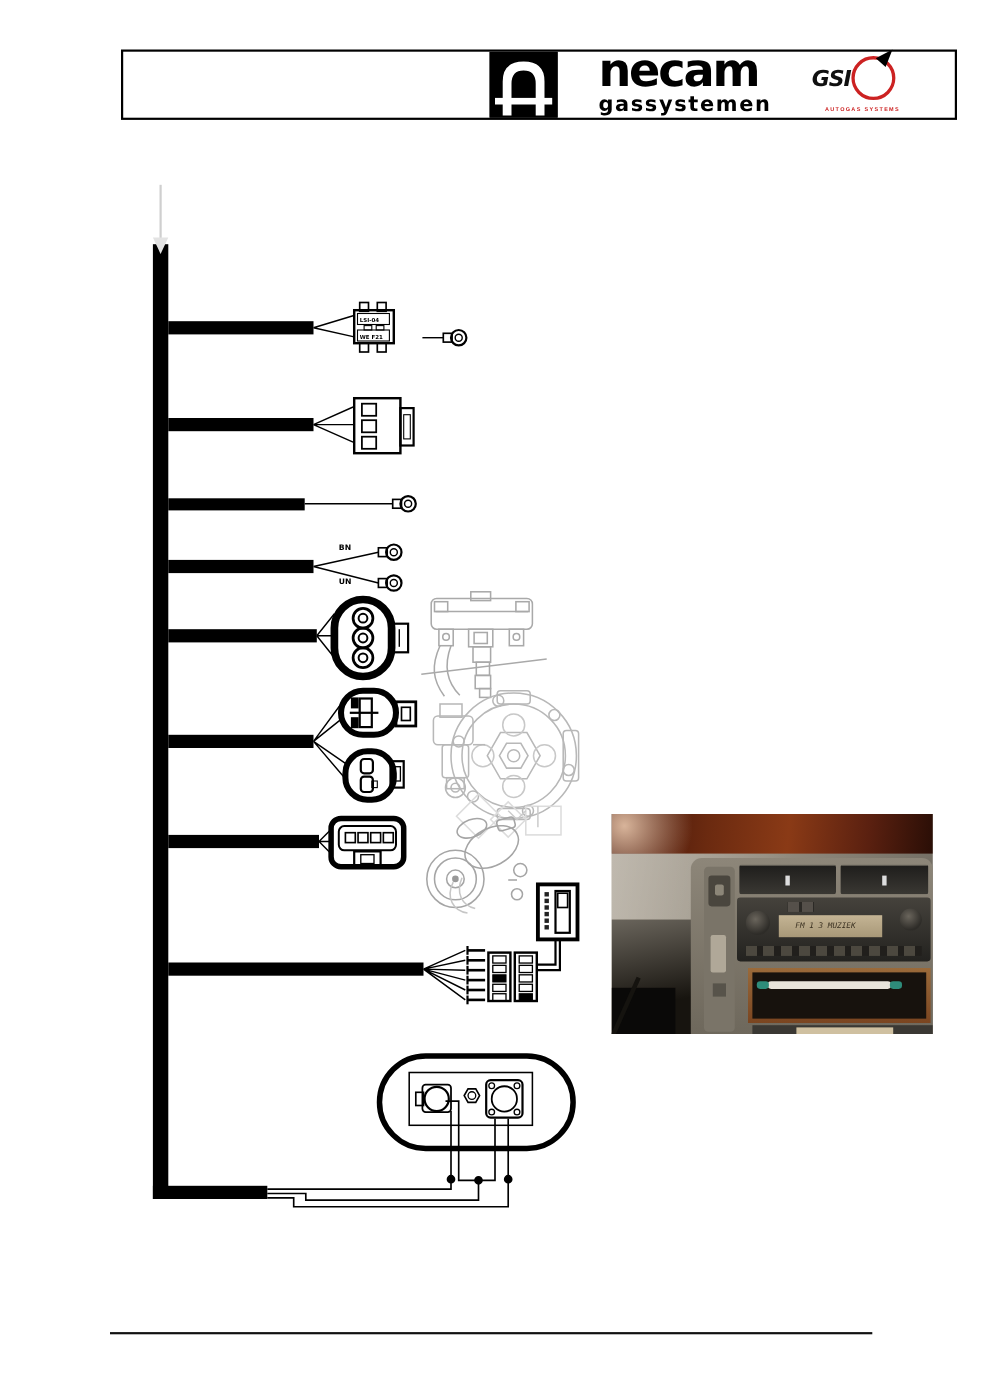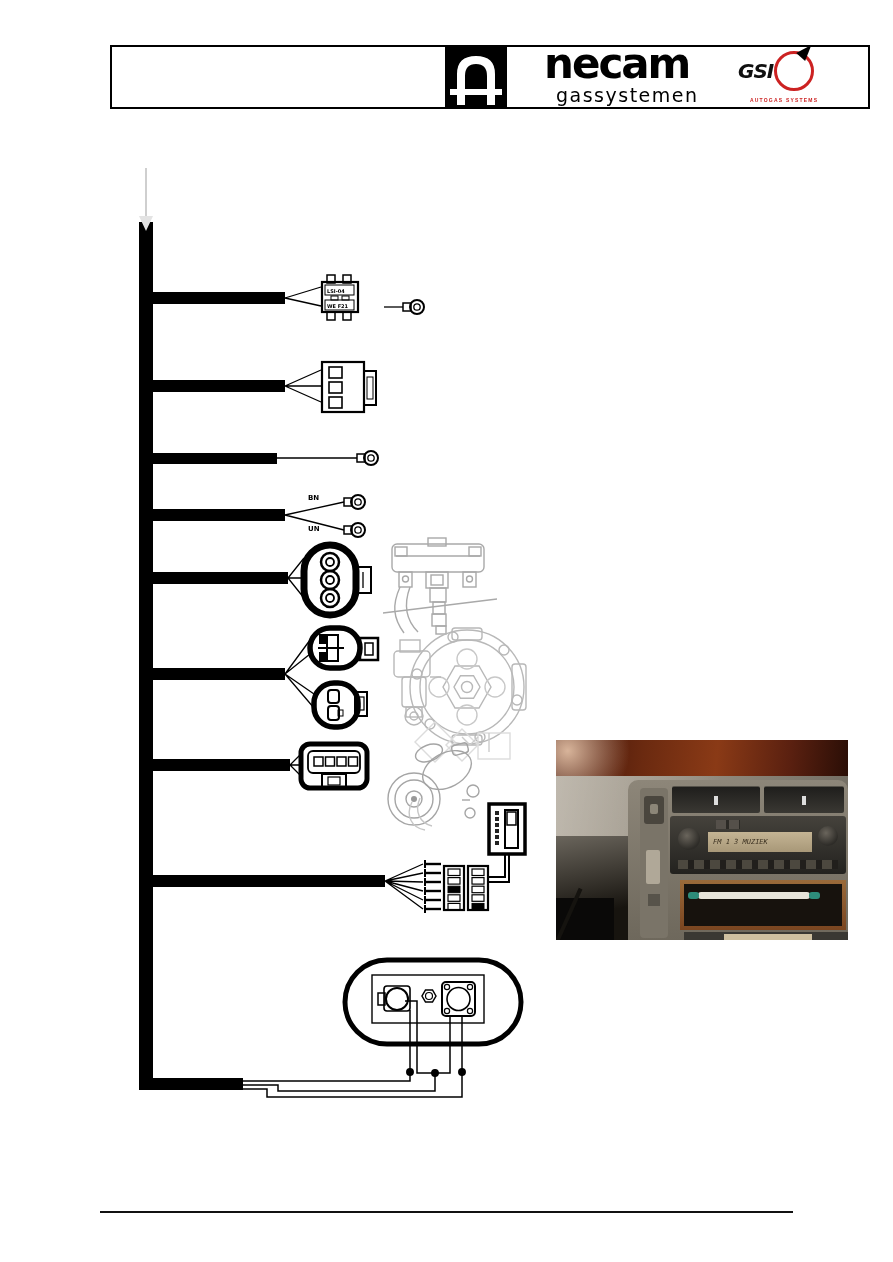--- a/index.html
+++ b/index.html
@@ -4,22 +4,22 @@
 <style>
   html,body{margin:0;padding:0;background:#fff;}
   #page{position:relative;width:893px;height:1262px;background:#fff;
         font-family:"Liberation Sans",sans-serif;overflow:hidden;}
   
   .header-box{position:absolute;left:110px;top:45px;width:720px;height:60px;
               border:2px solid #000;background:#fff;padding-left:36px;}
   .arch-logo{position:absolute;left:333px;top:0;width:62px;height:60px;background:#000;}
   .brand{position:absolute;left:432px;top:-4px;font-family:"DejaVu Sans",sans-serif;
          font-weight:bold;font-size:42px;letter-spacing:-2px;color:#000;line-height:1;}
-  .brand-sub{position:absolute;left:444px;top:37px;font-family:"DejaVu Sans",sans-serif;
-         font-size:19px;letter-spacing:1.5px;color:#000;}
+  .brand-sub{position:absolute;left:432px;top:37px;font-family:"DejaVu Sans",sans-serif;
+         font-size:19px;letter-spacing:1.5px;color:#000;font-weight:bold;}
   .gsi{position:absolute;left:626px;top:4px;width:94px;height:54px;}
   .gsi-ring{position:absolute;left:36px;top:0px;width:34px;height:34px;border:3px solid #cc2222;border-radius:50%;}
   .gsi-text{position:absolute;left:0;top:8px;font-family:"DejaVu Sans",sans-serif;font-weight:bold;
             font-style:italic;font-size:20px;color:#101010;letter-spacing:-1px;}
   .gsi-star{position:absolute;left:62px;top:-8px;width:0;height:0;
             border-left:6px solid transparent;border-right:6px solid transparent;
             border-bottom:16px solid #000;transform:rotate(42deg);}
   .gsi-sub{position:absolute;left:12px;top:46px;font-size:5px;color:#cc2222;letter-spacing:1.2px;font-weight:bold;}
   
   svg.diagram{position:absolute;left:0;top:0;}
@@ -42,24 +42,24 @@
   .hazard-sw{position:absolute;left:16px;top:16px;width:20px;height:28px;background:#4a463e;border-radius:3px;}
   .hazard-glyph{position:absolute;left:22px;top:24px;width:8px;height:10px;background:#8c8678;border-radius:2px;}
   .side-slider{position:absolute;left:18px;top:70px;width:14px;height:34px;background:#b0a898;border-radius:2px;}
   .side-btn{position:absolute;left:20px;top:114px;width:12px;height:12px;background:#57534a;}
   .vent{position:absolute;top:6px;height:26px;background:linear-gradient(180deg,#1f1e1c,#3a3833);
         border-radius:2px;border-top:1px solid #55524a;}
   .vent-glyph{position:absolute;left:50%;top:9px;width:4px;height:9px;background:#ddd;transform:translateX(-50%);}
   .radio{position:absolute;left:42px;top:36px;width:176px;height:58px;border-radius:3px;
         background:linear-gradient(180deg,#45423c,#23221f);}
   .knob{position:absolute;border-radius:50%;background:radial-gradient(circle at 40% 35%,#6a655c,#2e2c28 70%);}
-  .radio-display{position:absolute;left:38px;top:16px;width:104px;height:20px;
+  .radio-display{position:absolute;left:38px;top:16px;width:94px;height:20px;
         background:linear-gradient(#c4b494,#a89878);color:#3a3020;
         font-family:"DejaVu Sans Mono",monospace;font-size:7px;font-style:italic;
-        line-height:20px;padding-left:5px;box-sizing:border-box;white-space:nowrap;overflow:hidden;}
+        line-height:20px;padding-left:15px;box-sizing:border-box;white-space:nowrap;overflow:hidden;}
   .radio-btns{position:absolute;left:8px;top:44px;width:160px;height:9px;
         background:repeating-linear-gradient(90deg,#4c483f 0 10px,#211f1c 10px 16px);}
   .radio-btn2{position:absolute;left:46px;top:4px;width:24px;height:9px;
         background:repeating-linear-gradient(90deg,#55504a 0 10px,#2c2a26 10px 13px);}
   .cubby{position:absolute;left:52px;top:100px;width:166px;height:50px;
         background:linear-gradient(180deg,#9a6a3a,#7a4520);padding:4px;box-sizing:border-box;}
   .cubby-in{width:100%;height:100%;background:#17120d;position:relative;}
   .pen{position:absolute;left:14px;top:8px;width:112px;height:7px;background:#e8e4da;border-radius:3px;}
   .pen:before,.pen:after{content:"";position:absolute;top:0;width:11px;height:7px;background:#2e8c7a;border-radius:3px;}
   .pen:before{left:-10px;} .pen:after{right:-10px;}

